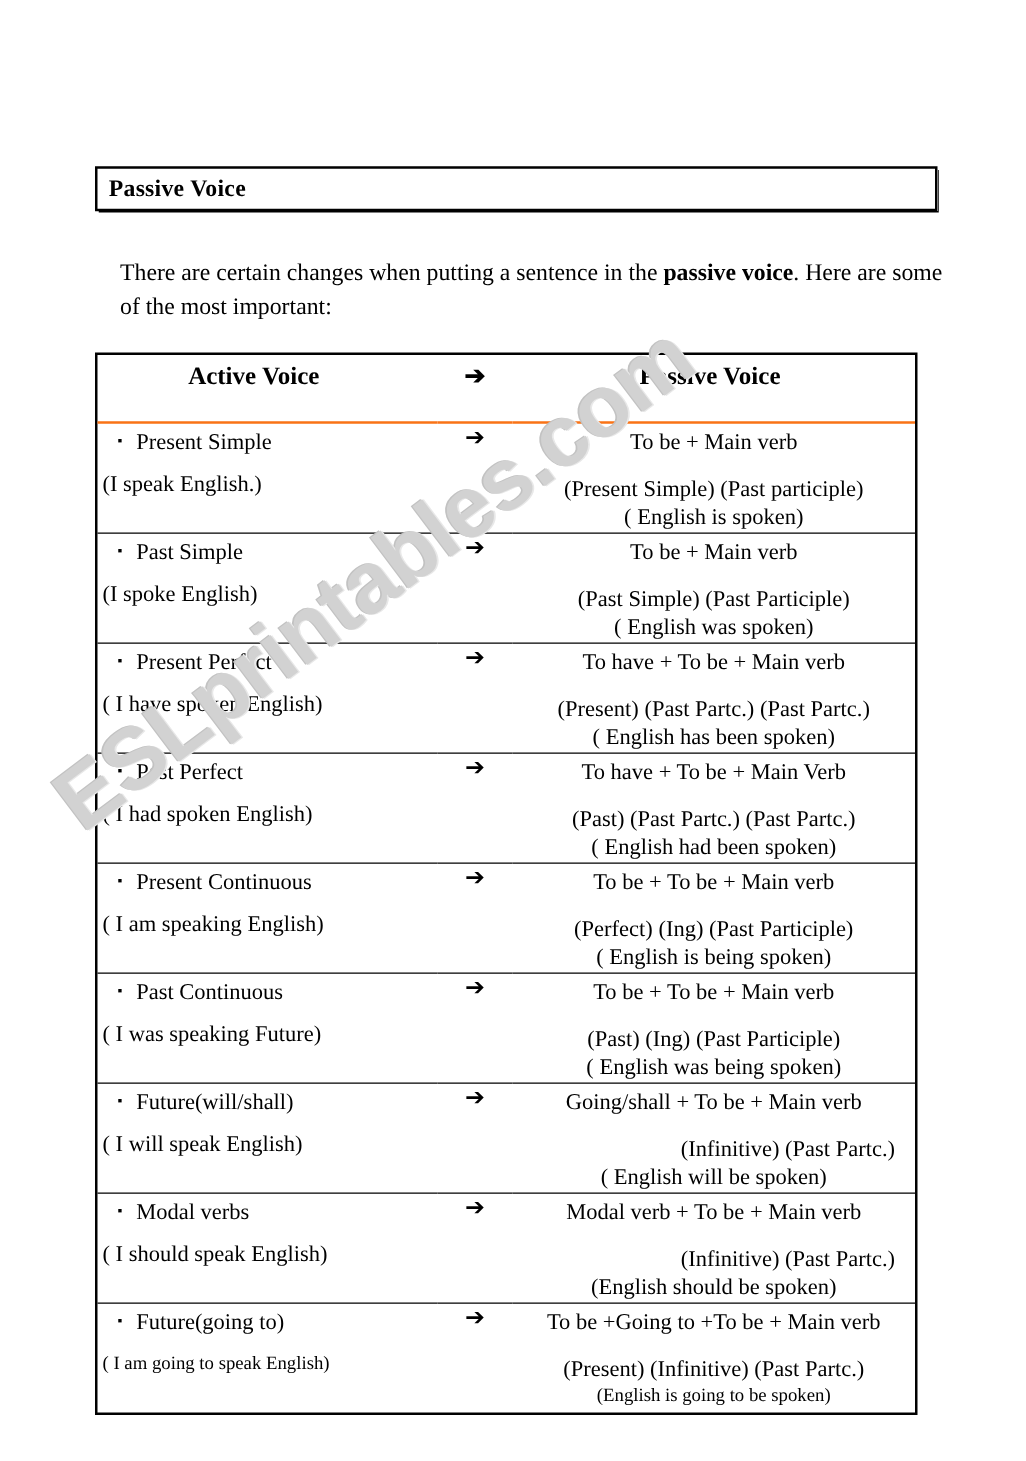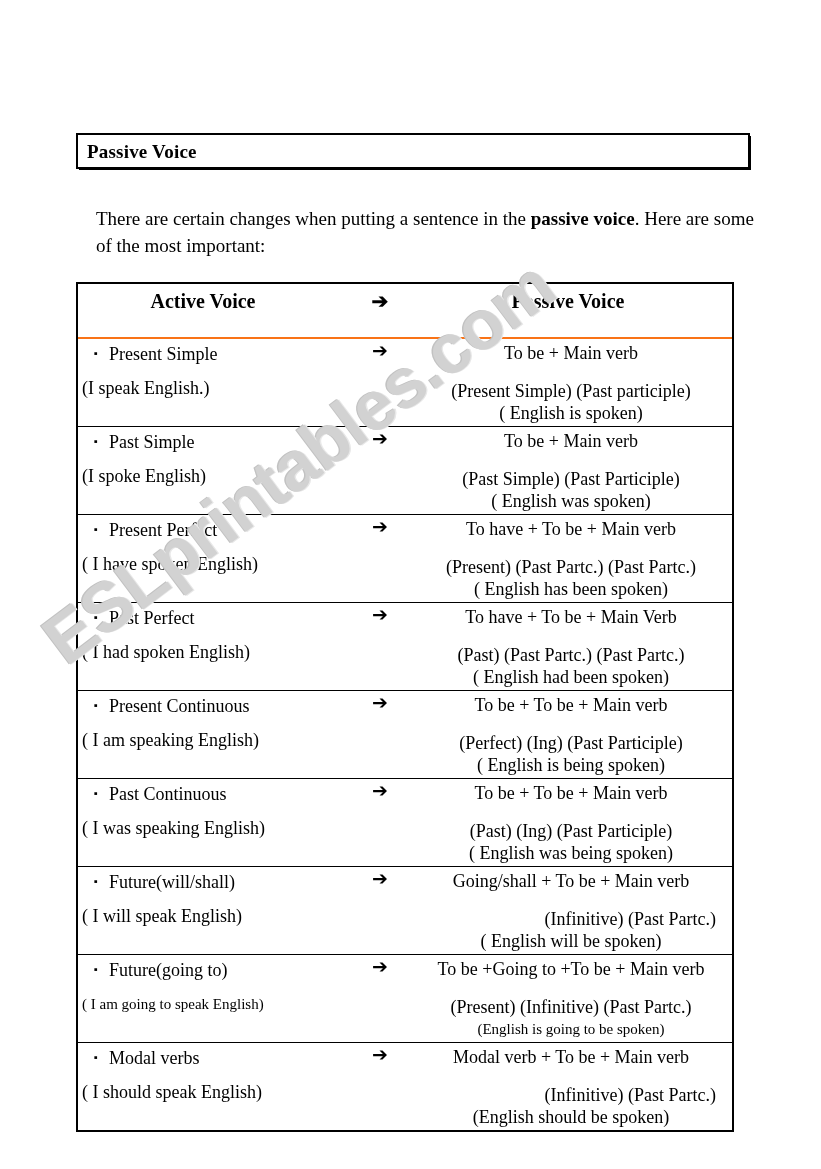--- a/index.html
+++ b/index.html
@@ -301,21 +301,21 @@
                 <div class="p-line sub">(Perfect)    (Ing)      (Past Participle)</div>
                 <div class="p-line">( English is being spoken)</div>
               </div>
             </td>
           </tr>
           <tr class="data-row">
             <td>
               <div class="active-cell">
                 <div class="term-line"><span class="bullet">▪</span><span>Past Continuous</span></div>
                 <div class="spacer-line"></div>
-                <div class="example-line">( I was speaking English)</div>
+                <div class="example-line">( I was speaking Future)</div>
               </div>
             </td>
             <td class="arrow-cell">
               <div class="arrow-glyph">➔</div>
             </td>
             <td>
               <div class="passive-cell">
                 <div class="p-line lead">To be  +   To be +  Main verb</div>
                 <div class="p-line sub">(Past)       (Ing)      (Past Participle)</div>
                 <div class="p-line">( English was being spoken)</div>
@@ -337,52 +337,52 @@
               <div class="passive-cell">
                 <div class="p-line lead">Going/shall +  To be   +  Main verb</div>
                 <div class="p-line sub shift-right">(Infinitive)  (Past Partc.)</div>
                 <div class="p-line">( English will be spoken)</div>
               </div>
             </td>
           </tr>
           <tr class="data-row">
             <td>
               <div class="active-cell">
+                <div class="term-line"><span class="bullet">▪</span><span>Modal verbs</span></div>
+                <div class="spacer-line"></div>
+                <div class="example-line">( I should speak English)</div>
+              </div>
+            </td>
+            <td class="arrow-cell">
+              <div class="arrow-glyph">➔</div>
+            </td>
+            <td>
+              <div class="passive-cell">
+                <div class="p-line lead">Modal verb + To be + Main verb</div>
+                <div class="p-line sub shift-right">(Infinitive) (Past Partc.)</div>
+                <div class="p-line">(English should be spoken)</div>
+              </div>
+            </td>
+          </tr>
+          <tr class="data-row">
+            <td>
+              <div class="active-cell">
                 <div class="term-line"><span class="bullet">▪</span><span>Future(going to)</span></div>
                 <div class="spacer-line"></div>
                 <div class="example-line small">( I am going to speak English)</div>
               </div>
             </td>
             <td class="arrow-cell">
               <div class="arrow-glyph">➔</div>
             </td>
             <td>
               <div class="passive-cell">
                 <div class="p-line lead">To be +Going to +To be + Main verb</div>
                 <div class="p-line sub">(Present)          (Infinitive)  (Past Partc.)</div>
                 <div class="p-line small">(English is going to be spoken)</div>
               </div>
             </td>
           </tr>
-          <tr class="data-row">
-            <td>
-              <div class="active-cell">
-                <div class="term-line"><span class="bullet">▪</span><span>Modal verbs</span></div>
-                <div class="spacer-line"></div>
-                <div class="example-line">( I should speak English)</div>
-              </div>
-            </td>
-            <td class="arrow-cell">
-              <div class="arrow-glyph">➔</div>
-            </td>
-            <td>
-              <div class="passive-cell">
-                <div class="p-line lead">Modal verb + To be + Main verb</div>
-                <div class="p-line sub shift-right">(Infinitive) (Past Partc.)</div>
-                <div class="p-line">(English should be spoken)</div>
-              </div>
-            </td>
-          </tr>
         </tbody>
     </table>
   </div>
 
 </div>
 
 </body></html>

